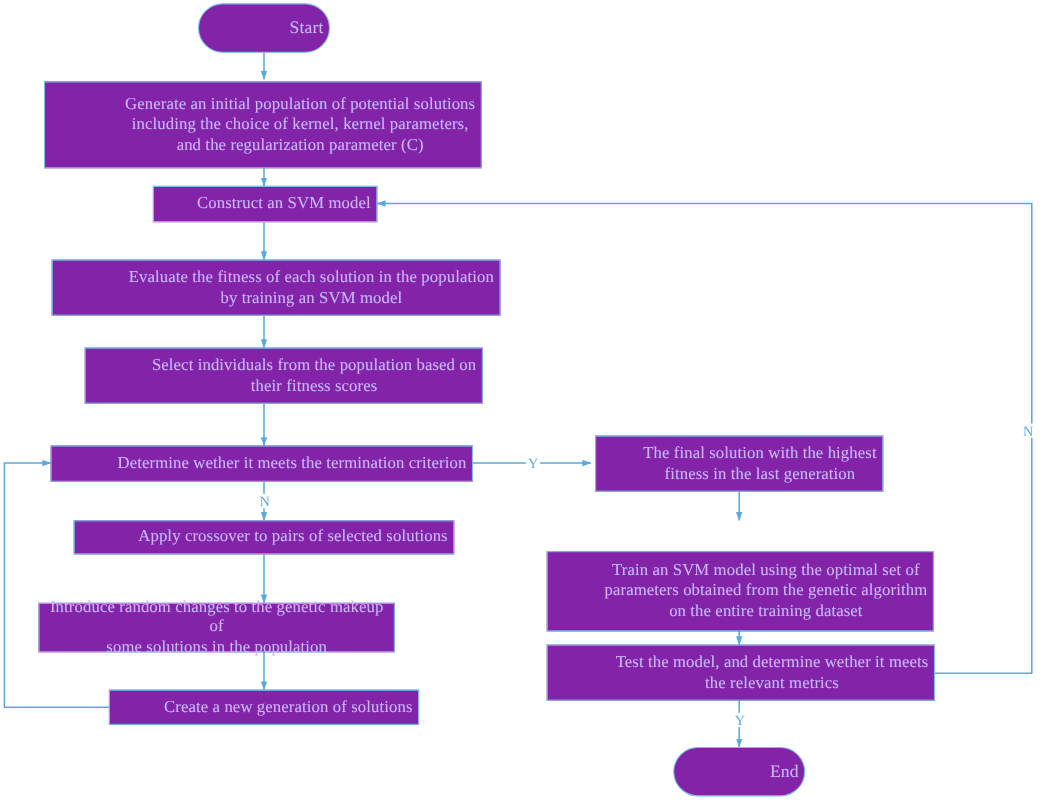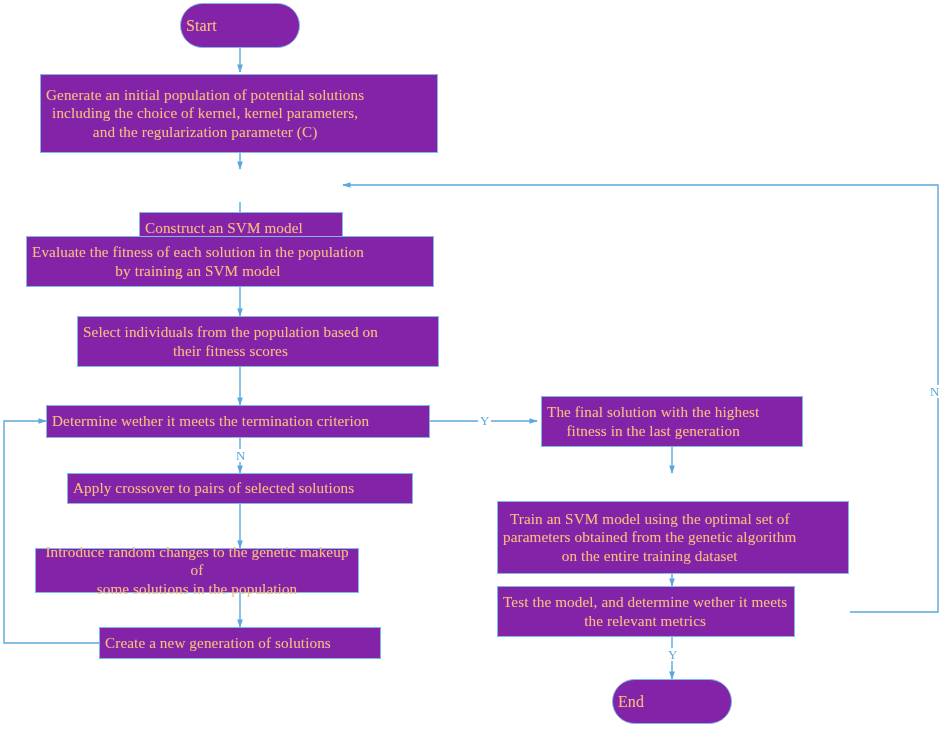--- a/index.html
+++ b/index.html
@@ -21,24 +21,24 @@
     left: 0; top: 0;
     width: 948px; height: 731px;
     pointer-events: none;
   }
   
   .node {
     position: absolute;
     box-sizing: border-box;
     background: #8223A8;
     border: 1px solid #7FB9E6;
-    color: #fdba74;
+    color: #c4b5fd;
     display: flex;
     align-items: center;
-    justify-content: flex-start;
+    justify-content: flex-end;
     text-align: center;
     line-height: 1.22;
     font-size: 15.2px;
     letter-spacing: 0.1px;
     padding: 0 5px;
     text-shadow: 0 0 1px rgba(255,255,255,0.25);
   }
   .node.terminal {
     border-radius: 999px;
     border: 1px solid #7FB9E6;
@@ -108,25 +108,25 @@
   <div class="node terminal" style="left:180px; top:3px; width:120px; height:45px;">
     <span class="txt">Start</span>
   </div>
 
   <div class="node" style="left:40px; top:74px; width:398px; height:79px;">
     <span class="txt">Generate an initial population of potential solutions
 including the choice of kernel, kernel parameters,
 and the regularization parameter (C)</span>
   </div>
 
-  <div class="node" style="left:139px; top:169px; width:204px; height:33px;margin-top:43px;">
+  <div class="node" style="left:139px; top:169px; width:204px; height:33px;">
     <span class="txt">Construct an SVM model</span>
   </div>
 
-  <div class="node" style="left:26px; top:236px; width:408px; height:51px;">
+  <div class="node" style="left:47px; top:236px; width:408px; height:51px;">
     <span class="txt">Evaluate the fitness of each solution in the population
 by training an SVM model</span>
   </div>
 
   <div class="node" style="left:57px; top:316px; width:362px; height:51px;margin-left:20px;">
     <span class="txt">Select individuals from the population based on
 their fitness scores</span>
   </div>
 
   <div class="node" style="left:46px; top:405px; width:384px; height:33px;">
@@ -150,21 +150,21 @@
     <span class="txt">The final solution with the highest
 fitness in the last generation</span>
   </div>
 
   <div class="node" style="left:497px; top:473px; width:352px; height:73px;margin-top:28px;">
     <span class="txt">Train an SVM model using the optimal set of
 parameters obtained from the genetic algorithm
 on the entire training dataset</span>
   </div>
 
-  <div class="node" style="left:497px; top:586px; width:298px; height:51px;">
+  <div class="node" style="left:497px; top:586px; width:353px; height:51px;">
     <span class="txt">Test the model, and determine wether it meets
 the relevant metrics</span>
   </div>
 
   <div class="node terminal" style="left:612px; top:679px; width:120px; height:45px;">
     <span class="txt">End</span>
   </div>
 
   <span class="edge-label" style="left:478px; top:414px;">Y</span>
 

